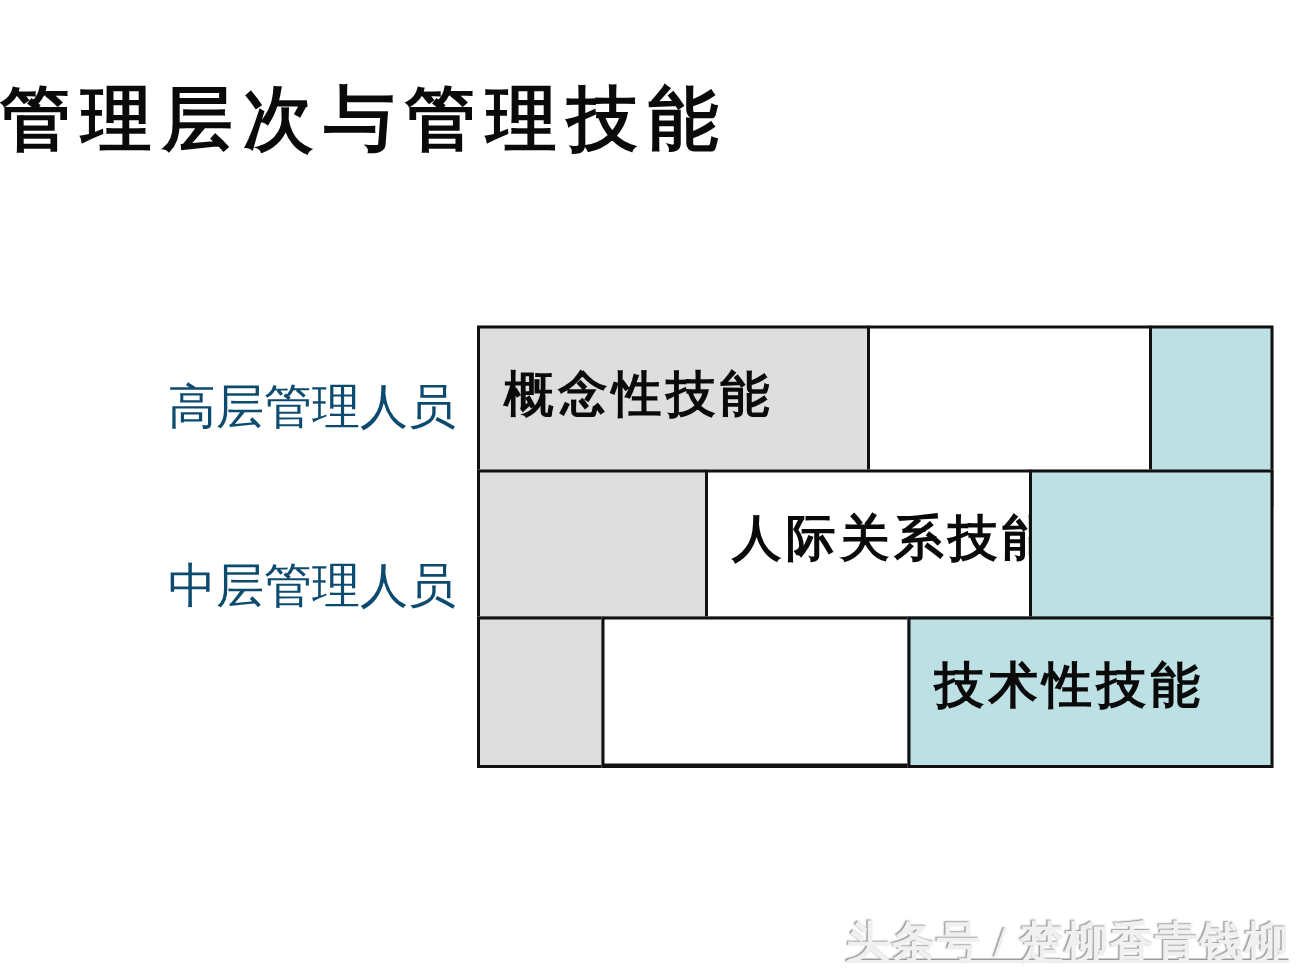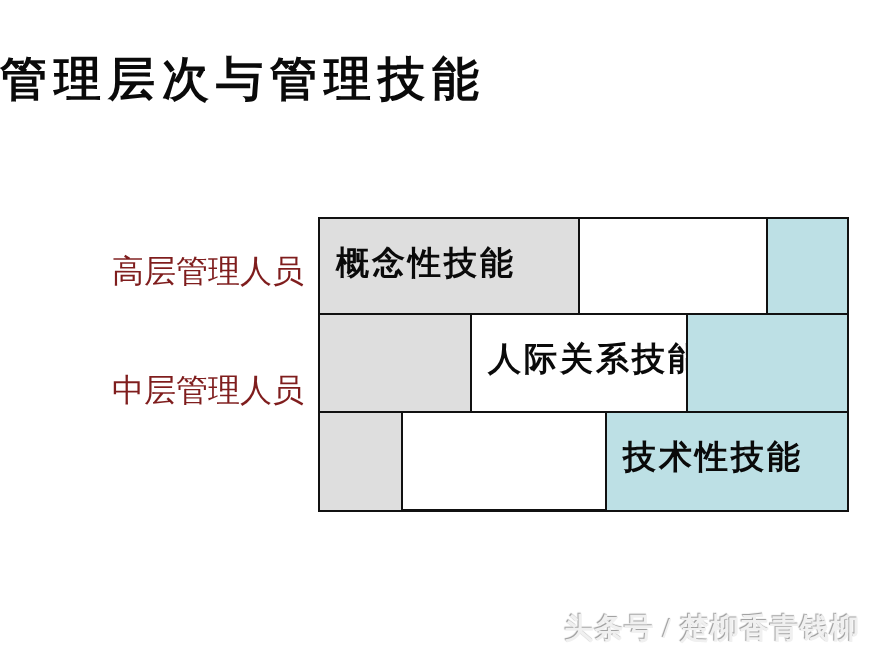--- a/index.html
+++ b/index.html
@@ -31,21 +31,21 @@
     color: #0a0a0a;
     font-family: "Liberation Serif", "DejaVu Serif", serif;
   }
   
   .row-label {
     position: absolute;
     left: 112px;
     width: 206px;
     font-size: 32px;
     line-height: 38px;
-    color: #7f1d1d;
+    color: #0c4a6e;
     white-space: nowrap;
   }
   .label-0 { top: 252px; }
   .label-1 { top: 371px; }
   .label-2 { top: 454px; }
 
   
   .diagram {
     position: absolute;
     left: 318px;
@@ -88,20 +88,21 @@
   .watermark {
     position: absolute;
     top: 609px;
     right: 10px;
     font-size: 29px;
     letter-spacing: 1px;
     font-weight: bold;
     color: #f0f0f0;
     text-shadow: -1px -1px 1px #9a9a9a, 1px 1px 0 #ffffff;
     white-space: nowrap;
+    text-decoration: underline;
   }
 </style>
 </head>
 <body style="background: rgb(255, 255, 255);">
 
 <div class="slide">
 
   <h1 class="title">管理层次与管理技能</h1>
 
   <div class="row-label label-0">高层管理人员</div>

